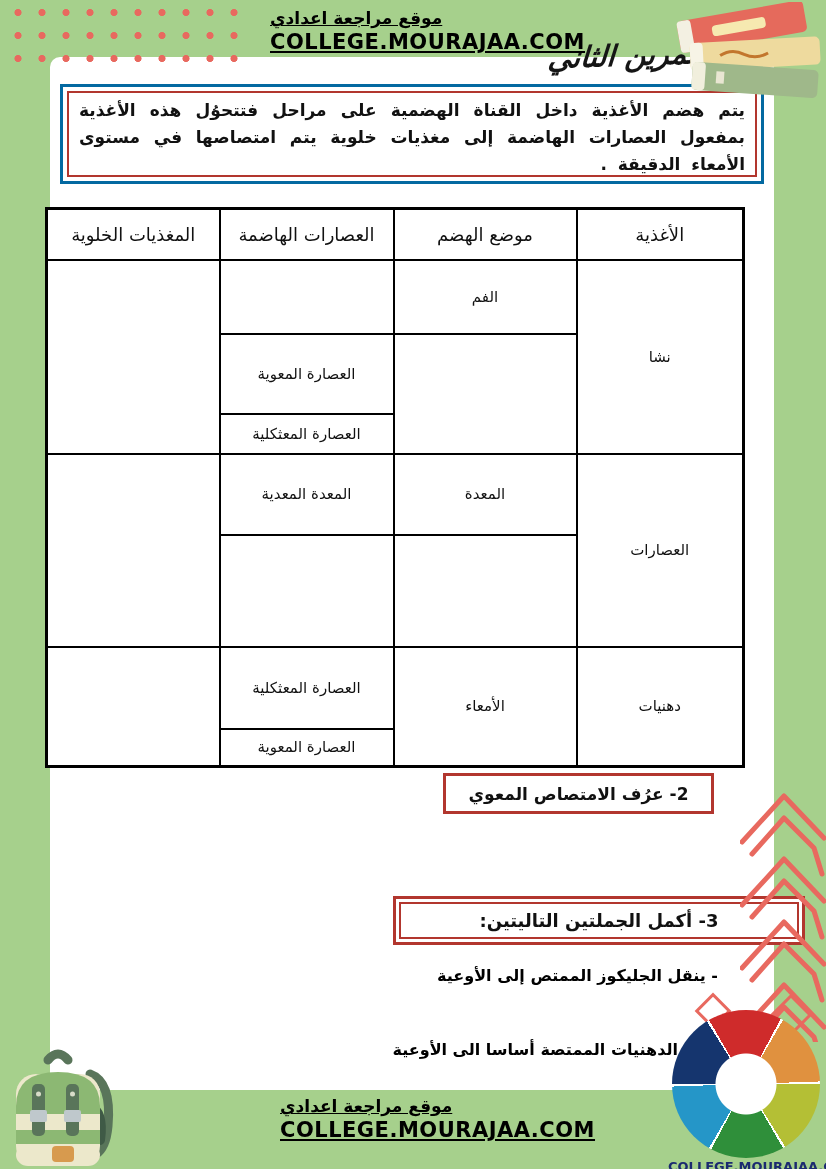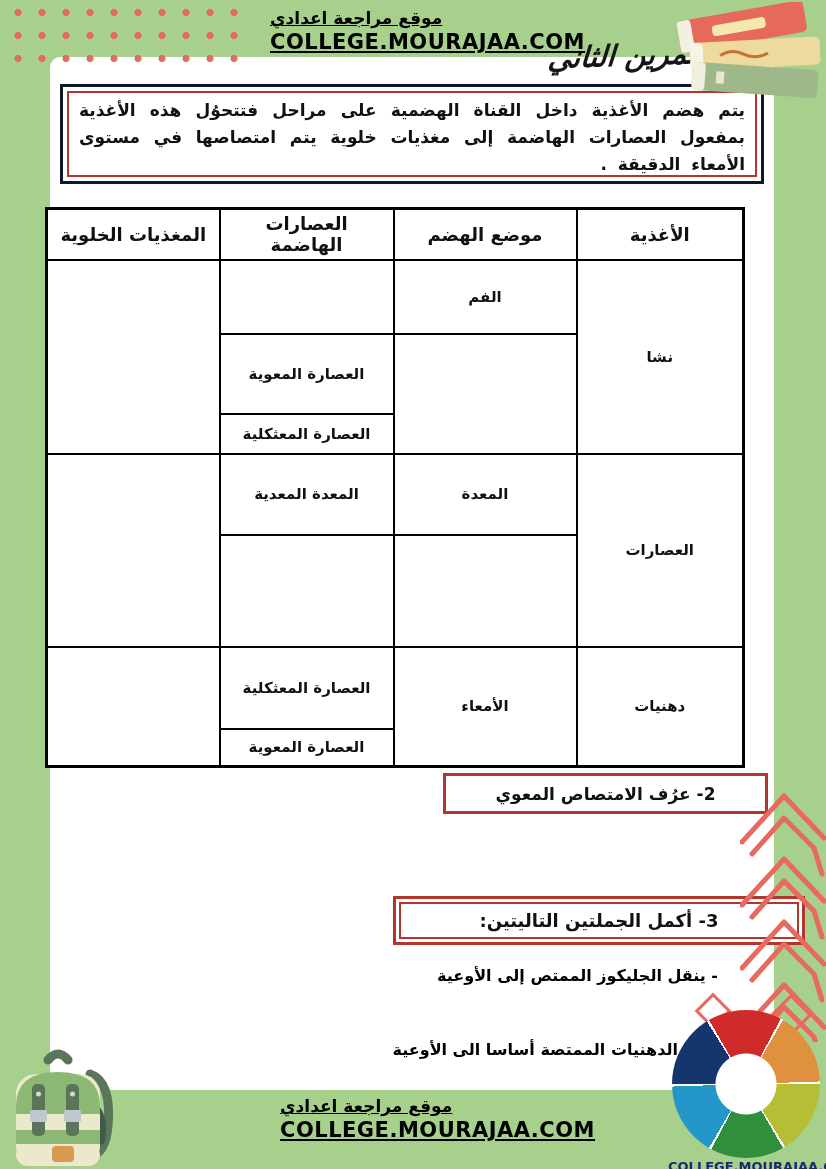--- a/index.html
+++ b/index.html
@@ -32,46 +32,46 @@
   
   .exercise-title{
     position:absolute;top:38px;left:548px;width:185px;z-index:5;
     font-size:29px;font-weight:bold;font-style:italic;color:#151515;
     direction:rtl;text-align:left;transform:rotate(-2deg) skewX(-6deg);
     white-space:nowrap;
   }
   
   .intro-box{
     position:absolute;left:60px;top:84px;width:704px;height:100px;z-index:4;
-    box-sizing:border-box;border:3px solid #0f172a;background:#fff;
+    box-sizing:border-box;border:3px solid #0369a1;background:#fff;
     box-shadow:inset 0 0 0 4px #ffffff, inset 0 0 0 6px #b2362e;
     padding:10px 16px 0 16px;
     direction:rtl;text-align:justify;
     font-size:17px;font-weight:bold;color:#111;line-height:1.6;word-spacing:5px;
   }
   
   table.digestion{
     position:absolute;left:45px;top:207px;z-index:4;
     border-collapse:collapse;direction:rtl;background:#fff;
     border:3px solid #000;table-layout:fixed;
   }
   table.digestion th,table.digestion td{
     border:2px solid #000;text-align:center;vertical-align:middle;
-    font-weight:bold;color:#111;padding:0 12px;box-sizing:border-box;
+    font-weight:normal;color:#111;padding:0 12px;box-sizing:border-box;
   }
   table.digestion th{font-size:18px;}
   table.digestion td{font-size:15px;border-radius:24px;}
   
   .qbox{
     position:absolute;z-index:4;box-sizing:border-box;background:#fff;
     border:3px solid #b2362e;
     display:flex;align-items:center;justify-content:center;
     direction:rtl;font-weight:bold;color:#111;white-space:nowrap;
   }
-  .qbox.q2{left:443px;top:773px;width:325px;height:41px;font-size:17px;}
+  .qbox.q2{left:443px;top:773px;width:271px;height:41px;font-size:17px;}
   .qbox.q3{left:393px;top:896px;width:412px;height:49px;font-size:18px;
     box-shadow:inset 0 0 0 3px #ffffff, inset 0 0 0 5px #b2362e;}
   
   .bullet{
     position:absolute;z-index:4;direction:rtl;font-weight:bold;color:#000000;
     font-size:16px;white-space:nowrap;
   }
   .bullet.b1{top:966px;right:108px;}
   .bullet.b2{top:1040px;right:92px;}
   

